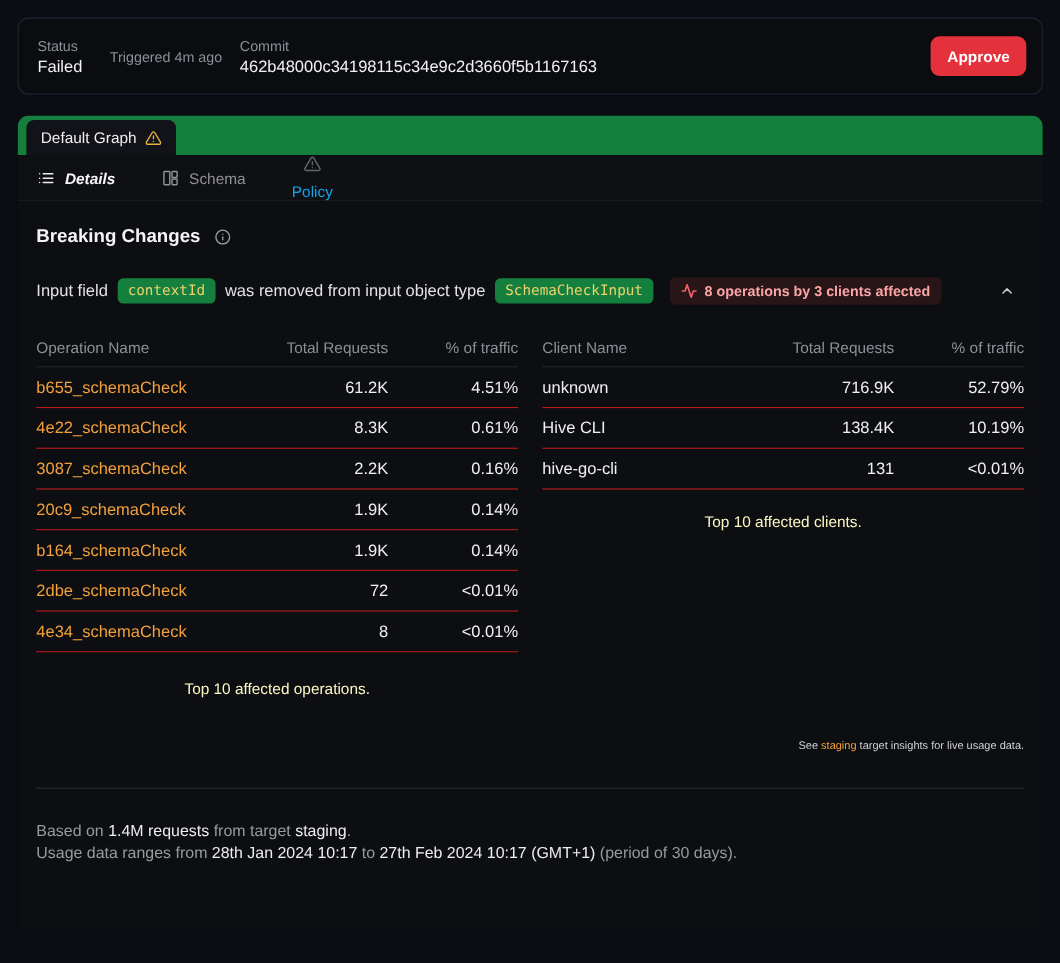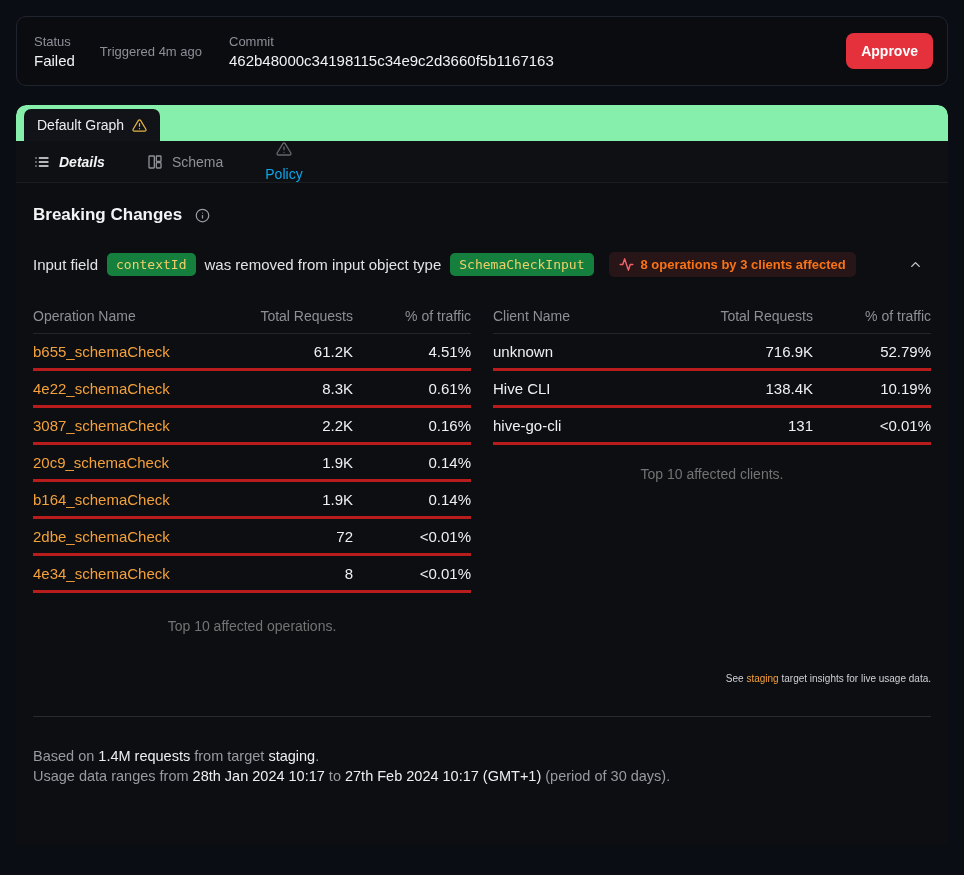--- a/index.html
+++ b/index.html
@@ -17,42 +17,42 @@
     border:1px solid #20242e;
     border-radius:10px;
     height:70px;
     padding:0 14px 0 17px;
     margin-bottom:19px;
   }
   .hgroup { display:flex; flex-direction:column; gap:3px; }
   .hlabel { font-size:13px; color:#8d8f98; }
   .hvalue { font-size:15px; color:#f2f2f4; }
   .hg-triggered { margin-left:25px; }
-  .hg-commit { margin-left:27px; }
+  .hg-commit { margin-left:16px; }
   .approve-btn {
     margin-left:auto;
     background:#e5313c;
     color:#ffffff;
     border:none;
     border-radius:8px;
     font-family:"Liberation Sans", sans-serif;
     font-size:14px; font-weight:700;
     padding:10px 15px;
     cursor:pointer;
   }
   
   .main-card {
     border-radius:10px 10px 0 0;
     height:740px;
     display:flex; flex-direction:column;
     overflow:hidden;
     background:#0c0e12;
   }
   .tab-strip {
-    background:#86efac;
+    background:#15803d;
     height:36px;
     display:flex; align-items:flex-end;
     padding-left:8px;
     border-radius:10px 10px 0 0;
     flex:none;
   }
   .graph-tab {
     background:#121318;
     height:32px;
     display:flex; align-items:center; gap:8px;
@@ -81,38 +81,38 @@
     font-family:"DejaVu Sans Mono", monospace;
     font-size:13px;
     color:#eed06a;
     background:#15803d;
     border-radius:5px;
     padding:4px 9px;
   }
   .impact-badge {
     display:flex; align-items:center; gap:7px;
     background:#271517;
-    color:#f97316;
+    color:#fca5a5;
     font-size:13px; font-weight:700;
     border-radius:5px;
     padding:5px 10px;
     margin-left:6px;
   }
   .chevron { margin-left:auto; margin-right:8px; display:flex; cursor:pointer; }
   
   .tables { display:grid; grid-template-columns:1fr 1fr; column-gap:22px; margin-top:22px; }
   .t-head, .t-row { display:flex; align-items:center; }
   .t-head { height:35px; font-size:14px; color:#8d8f96; border-bottom:1px solid #24252b; }
   .t-row { height:37px; font-size:15px; color:#f0f0f2; }
-  .t-row:not(:last-child) { border-bottom:3px solid #b91c1c; }
+  .t-row:not(:last-child) { border-bottom:1px solid #b91c1c; }
   .c-name { flex:1; text-align:left; }
   .c-req  { width:145px; text-align:right; }
   .c-traf { width:118px; text-align:right; }
   .op-link { color:#f4a13b; text-decoration:none; cursor:pointer; }
-  .t-caption { text-align:center; color:#737373; font-size:14px; margin-top:25px; }
+  .t-caption { text-align:center; color:#fef9c3; font-size:14px; margin-top:25px; }
   .clients-caption { margin-top:21px; }
   .insights-note { text-align:right; font-size:10px; color:#cfd0d5; margin-top:39px; }
   .staging-link { color:#f4a13b; cursor:pointer; }
   .divider { border:none; border-top:1px solid #2a2b30; margin:32px 0 0; }
   
   .usage-info { margin-top:29px; font-size:14.5px; line-height:20px; color:#989aa1; }
   .usage-info .strong { color:#eeeef0; }
   svg { display:block; }
 </style>
 </head>

